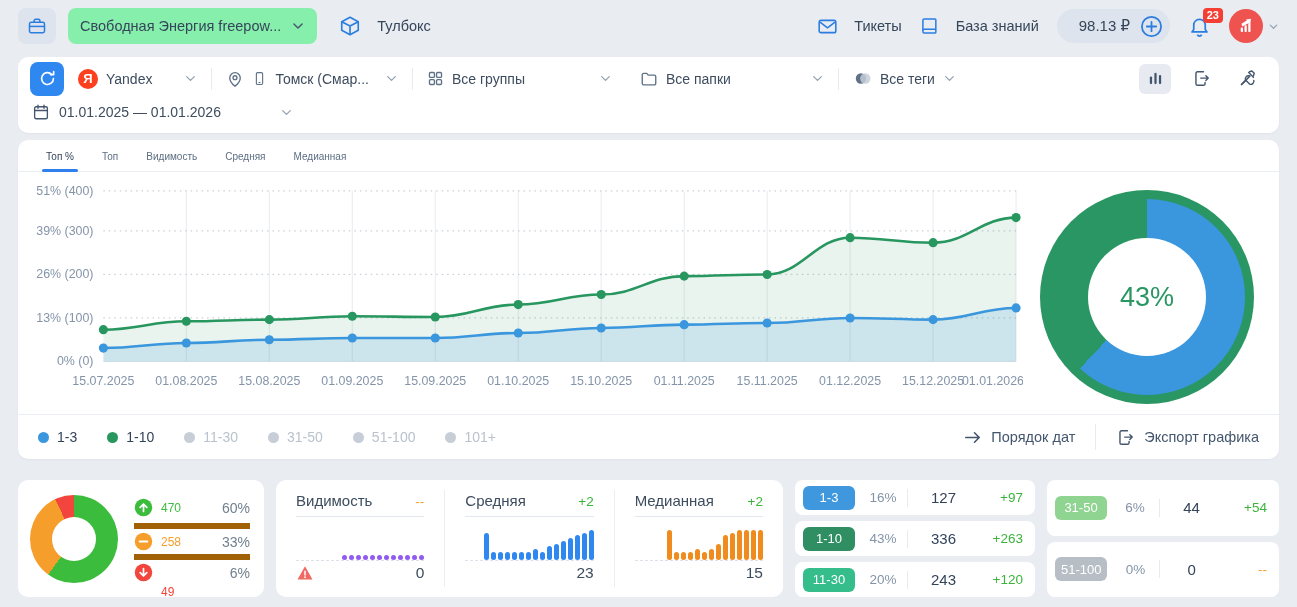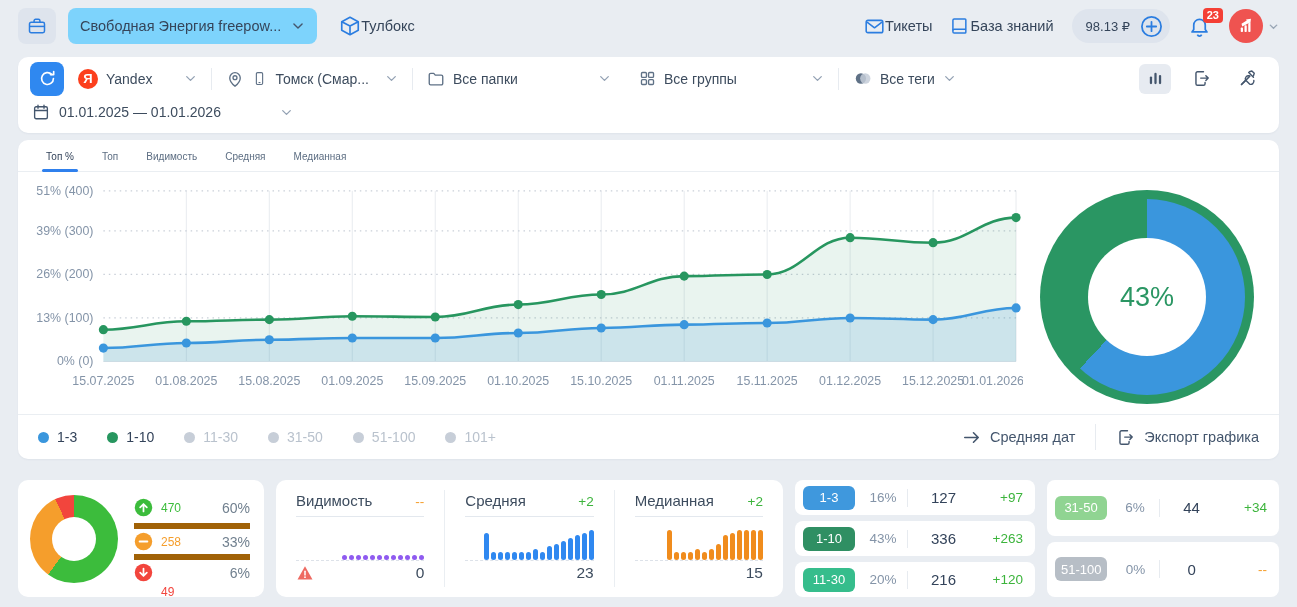--- a/index.html
+++ b/index.html
@@ -8,28 +8,28 @@
     background:#e9edf2;
     font-family:"Liberation Sans", "DejaVu Sans", sans-serif;
     font-size:14px; color:#3d4c5e; overflow:hidden;
   }
   svg { display:block; }
   .ic { flex:0 0 auto; }
 
   
   .topbar { height:52px; display:flex; align-items:center; padding:0 18px; gap:12px; }
   .icon-btn { width:38px; height:36px; background:#dee4ed; border-radius:8px; display:flex; align-items:center; justify-content:center; cursor:pointer; }
-  .project-pill { height:36px; background:#7dd3fc; border-radius:8px; display:flex; align-items:center; gap:10px; padding:0 12px; cursor:pointer; }
+  .project-pill { height:36px; background:#86efac; border-radius:8px; display:flex; align-items:center; gap:10px; padding:0 12px; cursor:pointer; }
   .project-pill span { font-size:14.5px; color:#35455a; }
-  .tb-item { display:flex; align-items:center; gap:0; cursor:pointer; }
+  .tb-item { display:flex; align-items:center; gap:16px; cursor:pointer; }
   .tb-item span { font-size:14.5px; color:#35455a; }
   .toolbox { margin-left:10px; }
   .tb-right { margin-left:auto; display:flex; align-items:center; gap:18px; }
   .balance-pill { height:34px; background:#dee4ed; border-radius:17px; display:flex; align-items:center; gap:9px; padding:0 6px 0 14px; cursor:pointer; }
-  .balance-pill span { font-size:13px; color:#35455a; }
+  .balance-pill span { font-size:15px; color:#35455a;margin-left:8px; }
   .bell-wrap { position:relative; cursor:pointer; }
   .bell-badge { position:absolute; top:-7px; right:-12px; background:#f43f35; color:#fff; font-size:11px; line-height:15px; padding:0 4px; min-width:20px; text-align:center; border-radius:4px; font-weight:bold; }
   .avatar { width:34px; height:34px; border-radius:50%; background:#ef5350; display:flex; align-items:center; justify-content:center; cursor:pointer; }
 
   
   .filter-card { margin:5px 18px 0; background:#fff; border-radius:10px; box-shadow:0 1px 2px rgba(40,60,90,.05); }
   .filter-row { display:flex; align-items:center; height:43px; padding:0 12px; }
   .refresh-btn { width:34px; height:34px; border-radius:8px; background:#2f88f0; display:flex; align-items:center; justify-content:center; cursor:pointer; }
   .selector { display:flex; align-items:center; gap:8px; padding:0 14px; cursor:pointer; }
   .selector span.lbl { color:#3d4c5e; font-size:14px; }
@@ -192,37 +192,37 @@
           <rect x="7" y="2.5" width="10" height="19" rx="2"></rect>
           <path d="M10.5 18.5h3"></path>
         </svg>
       <span class="lbl">Томск (Смар...</span>
       <svg class="ic" style="margin-left:8px" width="13" height="13" viewBox="0 0 24 24" fill="none" stroke="#93a1b3" stroke-width="2.4" stroke-linecap="round" stroke-linejoin="round">
           <polyline points="5,8.5 12,15.5 19,8.5"></polyline>
         </svg>
     </div>
     <div class="vdiv"></div>
     <div class="selector">
-      <svg class="ic" width="18" height="18" viewBox="0 0 24 24" fill="none" stroke="#5f7186" stroke-width="1.8" stroke-linejoin="round">
-          <path d="M3 6.5A2 2 0 0 1 5 4.5h4l2 2.3h8a2 2 0 0 1 2 2v9.2a1.8 1.8 0 0 1-1.8 1.8H4.8A1.8 1.8 0 0 1 3 18Z"></path>
-        </svg>
-      <span class="lbl">Все папки</span>
-      <svg class="ic" style="margin-left:72px" width="13" height="13" viewBox="0 0 24 24" fill="none" stroke="#93a1b3" stroke-width="2.4" stroke-linecap="round" stroke-linejoin="round">
-          <polyline points="5,8.5 12,15.5 19,8.5"></polyline>
-        </svg>
-    </div>
-    <div class="selector">
       <svg class="ic" width="17" height="17" viewBox="0 0 24 24" fill="none" stroke="#5f7186" stroke-width="1.9">
           <rect x="3.5" y="3.5" width="7" height="7" rx="1.5"></rect>
           <rect x="13.5" y="3.5" width="7" height="7" rx="1.5"></rect>
           <rect x="3.5" y="13.5" width="7" height="7" rx="1.5"></rect>
           <rect x="13.5" y="13.5" width="7" height="7" rx="1.5"></rect>
         </svg>
       <span class="lbl">Все группы</span>
       <svg class="ic" style="margin-left:66px" width="13" height="13" viewBox="0 0 24 24" fill="none" stroke="#93a1b3" stroke-width="2.4" stroke-linecap="round" stroke-linejoin="round">
+          <polyline points="5,8.5 12,15.5 19,8.5"></polyline>
+        </svg>
+    </div>
+    <div class="selector">
+      <svg class="ic" width="18" height="18" viewBox="0 0 24 24" fill="none" stroke="#5f7186" stroke-width="1.8" stroke-linejoin="round">
+          <path d="M3 6.5A2 2 0 0 1 5 4.5h4l2 2.3h8a2 2 0 0 1 2 2v9.2a1.8 1.8 0 0 1-1.8 1.8H4.8A1.8 1.8 0 0 1 3 18Z"></path>
+        </svg>
+      <span class="lbl">Все папки</span>
+      <svg class="ic" style="margin-left:72px" width="13" height="13" viewBox="0 0 24 24" fill="none" stroke="#93a1b3" stroke-width="2.4" stroke-linecap="round" stroke-linejoin="round">
           <polyline points="5,8.5 12,15.5 19,8.5"></polyline>
         </svg>
     </div>
     <div class="vdiv"></div>
     <div class="selector">
       <svg class="ic" width="19" height="19" viewBox="0 0 24 24">
           <circle cx="10" cy="12" r="6.5" fill="#5f7186"></circle>
           <circle cx="15.5" cy="12" r="6.5" fill="#c4cdd8" opacity="0.85"></circle>
         </svg>
       <span class="lbl">Все теги</span>
@@ -375,21 +375,21 @@
       <div class="legend-item">
           <span class="legend-dot" style="background: rgb(199, 206, 216);"></span>
           <span class="llab" style="color: rgb(185, 194, 205);">101+</span>
         </div>
     </div>
     <div class="footer-actions">
       <div class="footer-btn">
         <svg class="ic" width="19" height="19" viewBox="0 0 24 24" fill="none" stroke="#44566d" stroke-width="2" stroke-linecap="round" stroke-linejoin="round">
             <path d="M3.5 12h17M14.5 6l6 6-6 6"></path>
           </svg>
-        <span>Средняя дат</span>
+        <span>Порядок дат</span>
       </div>
       <div class="vdiv"></div>
       <div class="footer-btn">
         <svg class="ic" width="19" height="19" viewBox="0 0 24 24" fill="none" stroke="#44566d" stroke-width="1.8" stroke-linecap="round" stroke-linejoin="round">
             <path d="M14.5 3.5H7A2 2 0 0 0 5 5.5v13a2 2 0 0 0 2 2h7.5a2 2 0 0 0 2-2V17"></path>
             <path d="M11 11.5h9.5M17.5 8.5l3 3-3 3"></path>
           </svg>
         <span>Экспорт графика</span>
       </div>
     </div>
@@ -530,32 +530,32 @@
       <span class="pos-badge" style="background: rgb(47, 143, 99);">1-10</span>
       <span class="pos-share">43%</span>
       <span class="pos-div"></span>
       <span class="pos-count">336</span>
       <span class="pos-delta" style="color: rgb(60, 180, 60);">+263</span>
     </div>
     <div class="pos-row">
       <span class="pos-badge" style="background: rgb(54, 189, 140);">11-30</span>
       <span class="pos-share">20%</span>
       <span class="pos-div"></span>
-      <span class="pos-count">216</span>
+      <span class="pos-count">243</span>
       <span class="pos-delta" style="color: rgb(60, 180, 60);">+120</span>
     </div>
   </div>
 
   <div class="pos-col last">
     <div class="pos-row">
       <span class="pos-badge" style="background: rgb(144, 212, 146);">31-50</span>
       <span class="pos-share">6%</span>
       <span class="pos-div"></span>
       <span class="pos-count">44</span>
-      <span class="pos-delta" style="color: rgb(60, 180, 60);">+34</span>
+      <span class="pos-delta" style="color: rgb(60, 180, 60);">+54</span>
     </div>
     <div class="pos-row">
       <span class="pos-badge" style="background: rgb(183, 190, 198);">51-100</span>
       <span class="pos-share">0%</span>
       <span class="pos-div"></span>
       <span class="pos-count">0</span>
       <span class="pos-delta" style="color: rgb(245, 158, 44);">--</span>
     </div>
   </div>
 </div>

